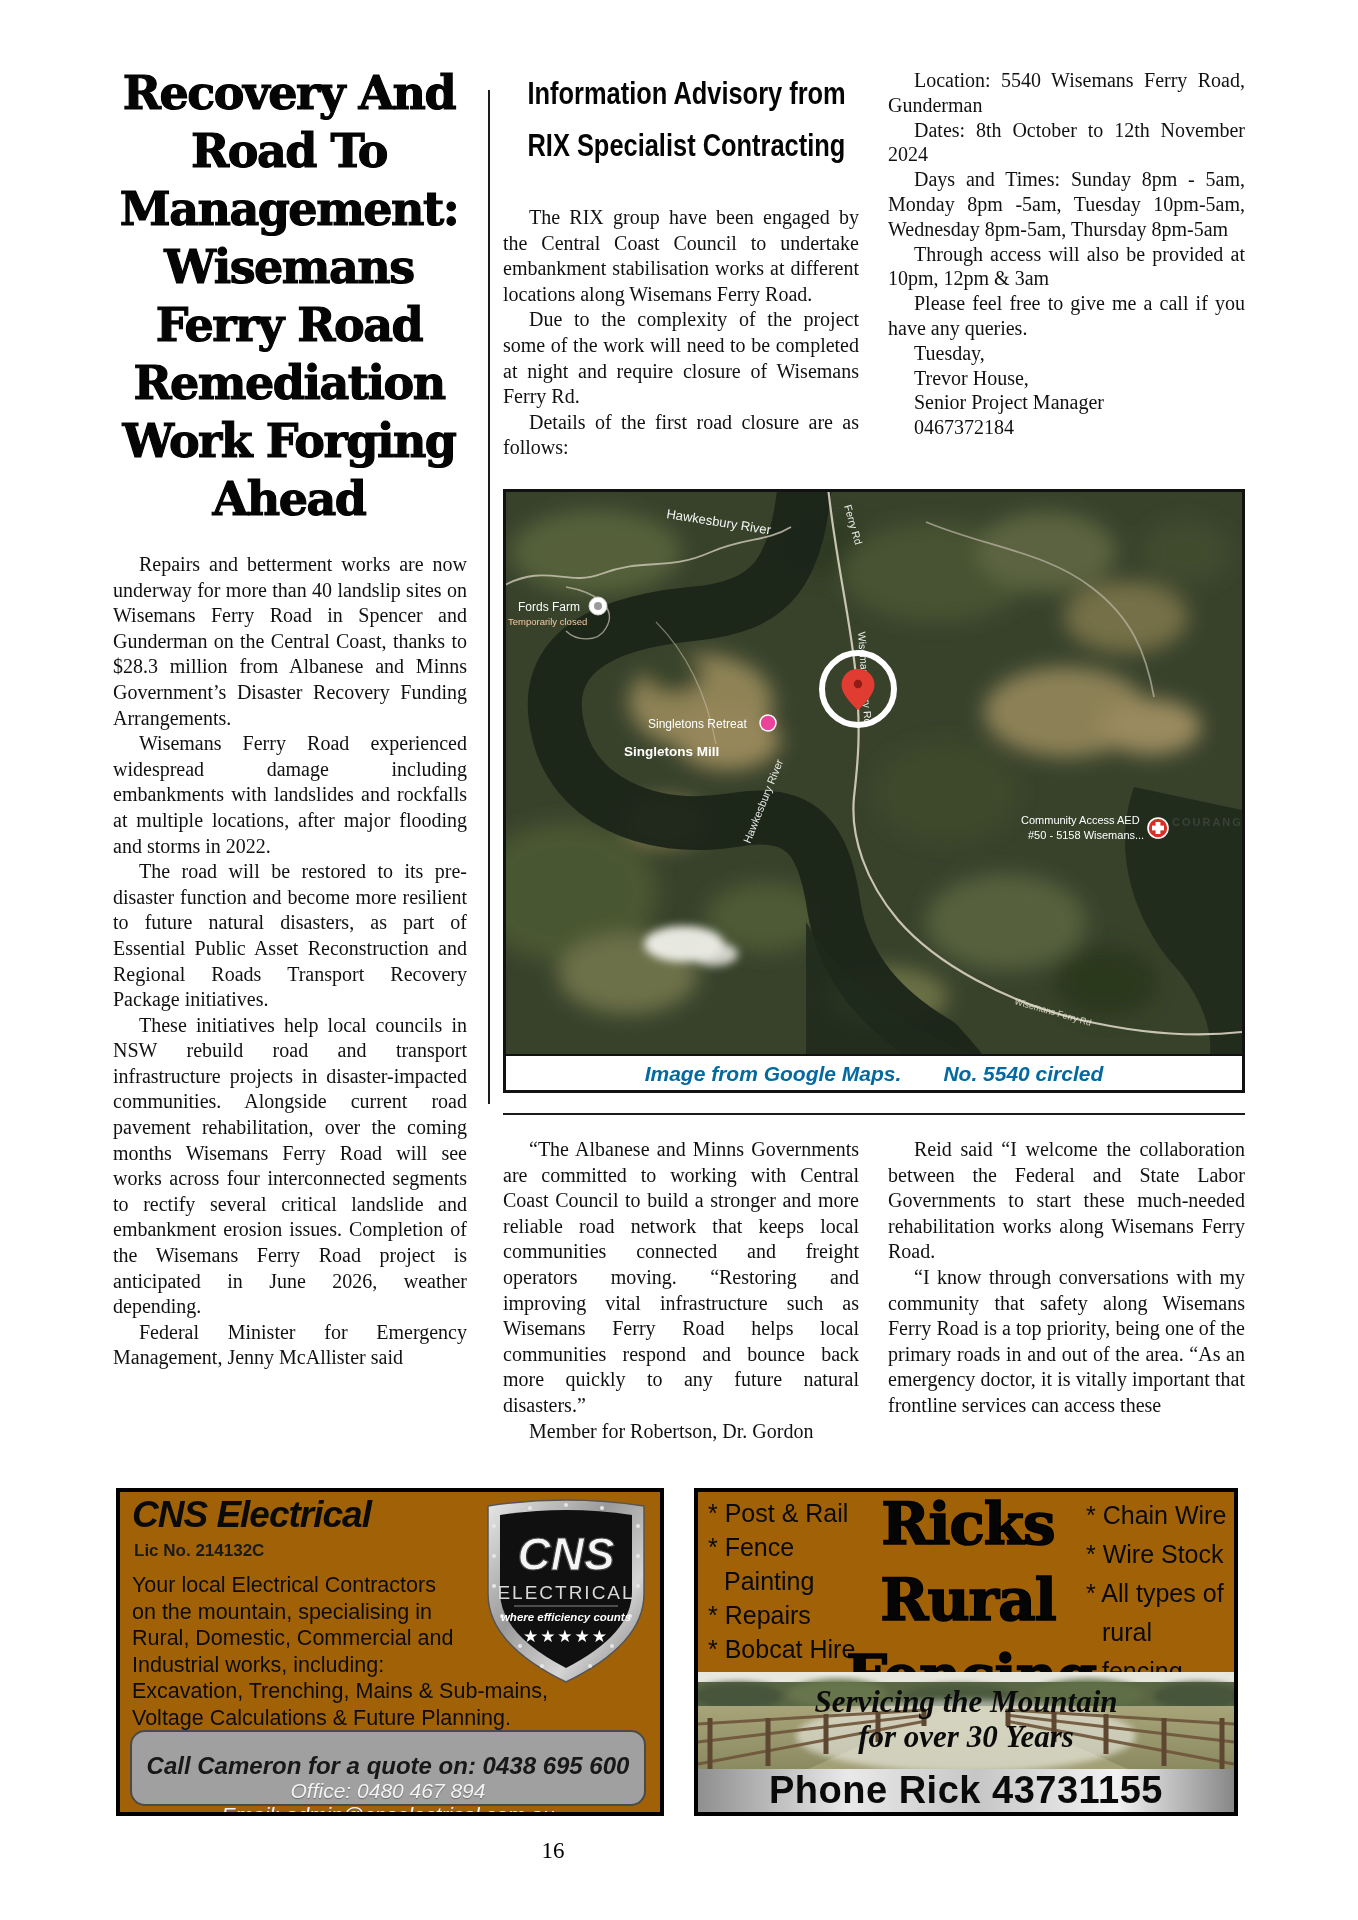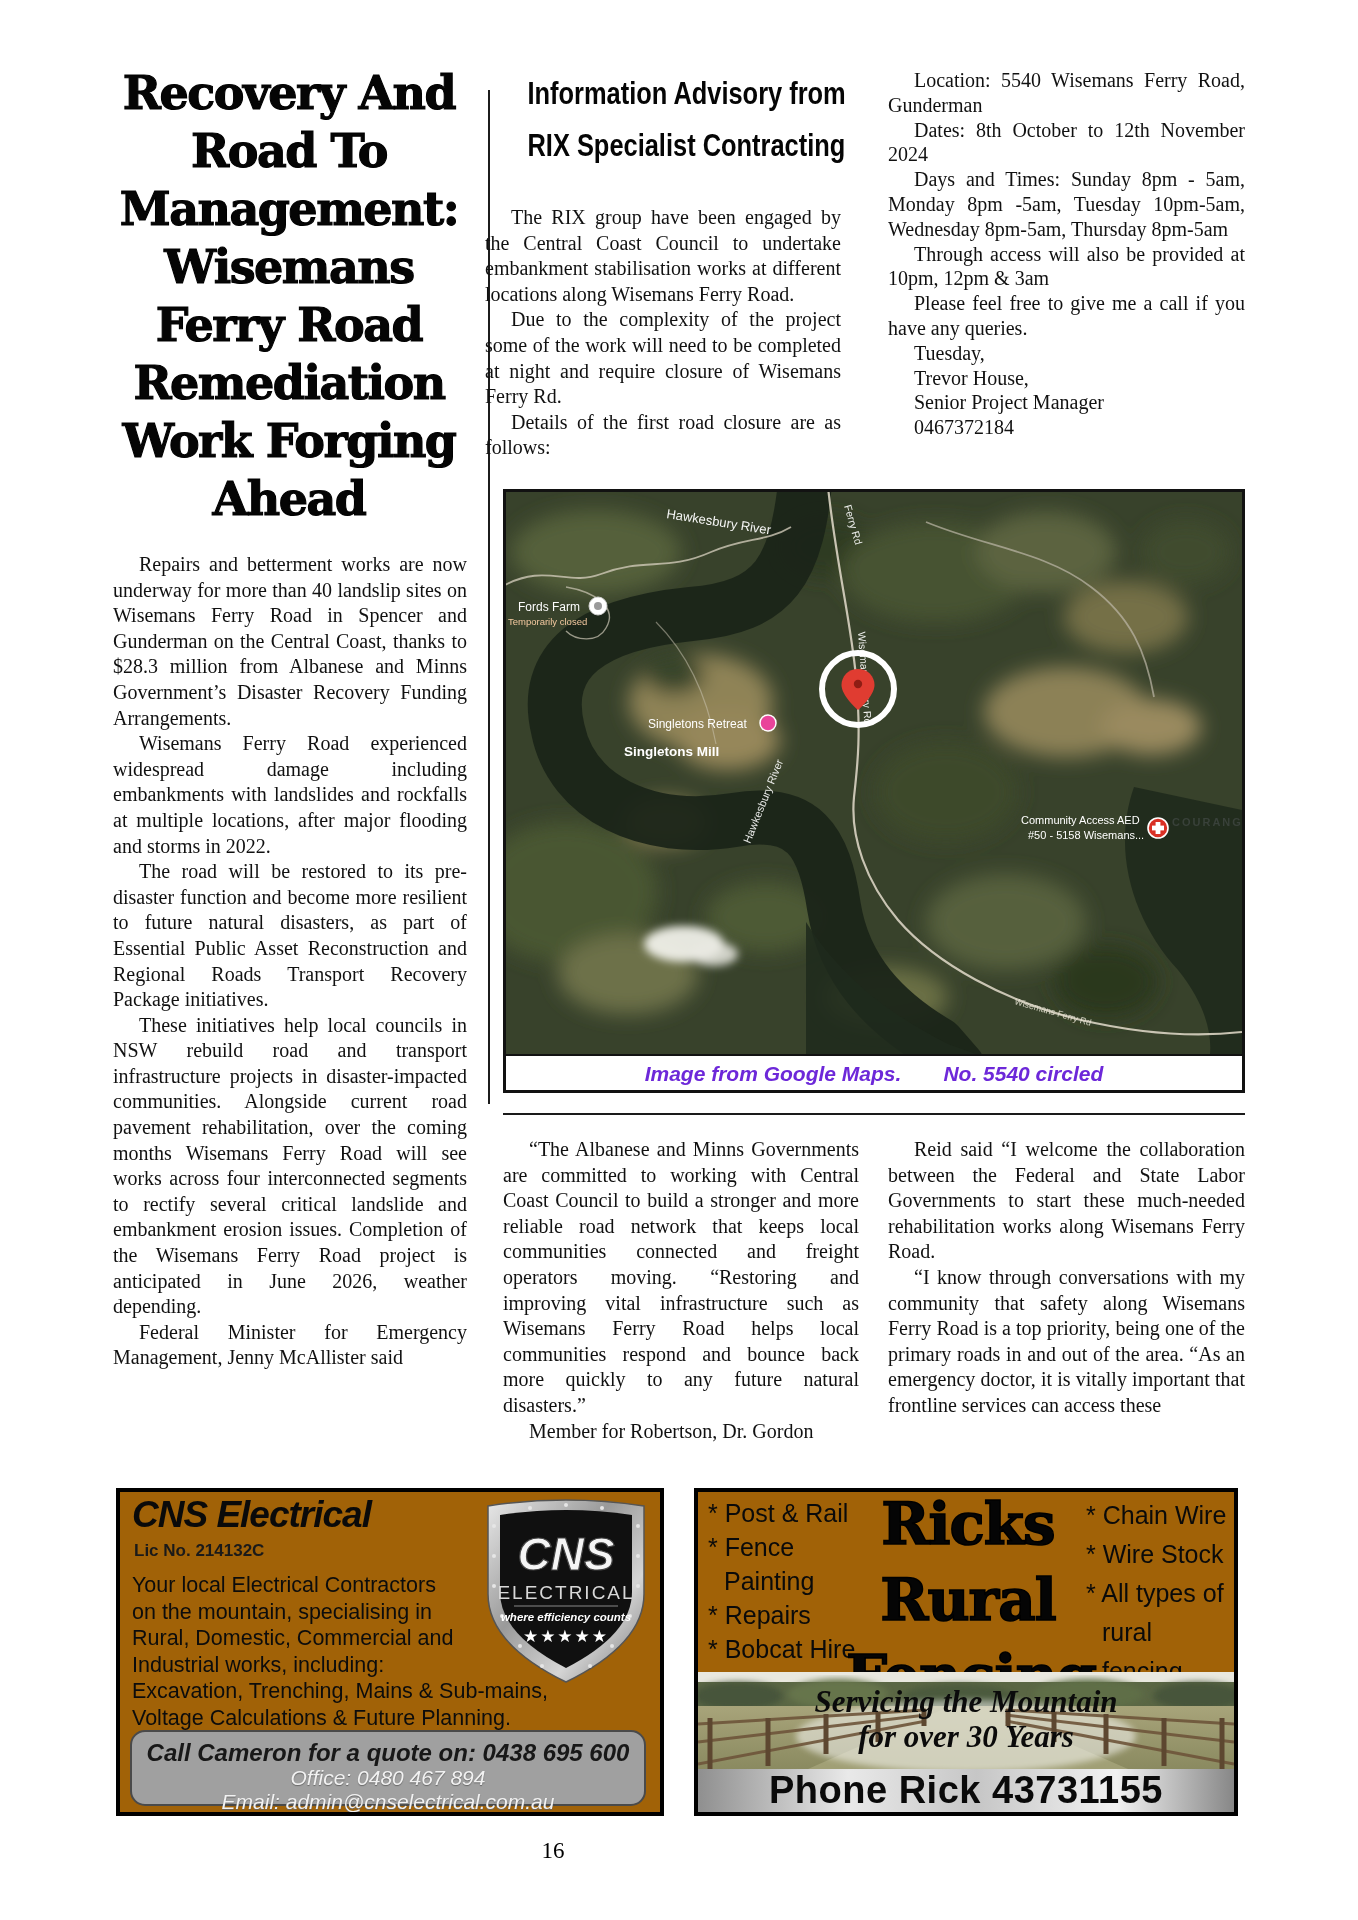--- a/index.html
+++ b/index.html
@@ -23,36 +23,36 @@
   .adv-head .l{font-family:"Liberation Sans",sans-serif;font-weight:700;font-size:31px;
     line-height:52px;display:block;transform:scaleX(.82);transform-origin:50% 50%;
     white-space:nowrap;letter-spacing:0;}
 
   
   .figure{left:503px;top:489px;width:742px;height:604px;border:3px solid #121212;
     box-sizing:border-box;background:#fff;}
   .figure svg{display:block;}
   .figcaption{height:36px;border-top:2px solid #121212;display:flex;align-items:center;
     justify-content:center;gap:42px;font-family:"Liberation Sans",sans-serif;
-    font-style:italic;font-weight:700;font-size:21px;color:#6d28d9;}
+    font-style:italic;font-weight:700;font-size:21px;color:#0369a1;}
 
   .hrule{left:503px;top:1113px;width:742px;height:2px;background:#1a1a1a;}
 
   
   .ad{box-sizing:border-box;border:4px solid #000;background:#a16207;overflow:hidden;
       font-family:"Liberation Sans",sans-serif;}
   .cns{left:116px;top:1488px;width:548px;height:328px;}
   .cns-title{position:absolute;left:12px;top:2px;font-style:italic;font-weight:700;
     font-size:37px;letter-spacing:-1px;color:#0a0a0a;}
   .cns-lic{position:absolute;left:14px;top:49px;font-weight:700;font-size:17px;color:#1a1a1a;}
   .cns-shield{position:absolute;right:8px;top:4px;}
   .cns-body{position:absolute;left:12px;top:80px;font-size:21.5px;line-height:26.5px;color:#0c0c0c;}
   .cns-contact{position:absolute;left:10px;top:238px;width:516px;height:76px;
     background:#a0a0a0;border:2px solid #4a4a4a;border-radius:15px;text-align:center;
-    padding-top:7px;box-sizing:border-box;}
+    padding-top:20px;box-sizing:border-box;}
   .cns-quote{font-style:italic;font-weight:700;font-size:24px;color:#181818;line-height:27px;}
   .cns-sub{font-style:italic;font-size:21px;color:#f2f2f2;line-height:24px;
     text-shadow:0 1px 1px #666;}
 
   .ricks{left:694px;top:1488px;width:544px;height:328px;}
   .ricks-left{position:absolute;left:10px;top:4px;width:165px;font-size:25px;line-height:34px;color:#0a0a0a;}
   .ricks-right{position:absolute;right:2px;top:4px;width:146px;font-size:25px;line-height:39px;color:#0a0a0a;}
   .cont{padding-left:16px;}
   .ricks-title{position:absolute;left:148px;top:-6px;width:244px;text-align:center;
     font-family:"DejaVu Serif",serif;font-weight:700;font-size:58px;line-height:76px;
@@ -94,21 +94,21 @@
     <p>Federal Minister for Emergency Management, Jenny McAllister said</p>
   </div>
 
   <div class="abs vdivider"></div>
 
   <div class="abs adv-head">
     <span class="l">Information Advisory from</span>
     <span class="l">RIX Specialist Contracting</span>
   </div>
 
-  <div class="abs bodycol" style="left:485px;top:205px;width:356px;font-family:Liberation Serif, serif;">
+  <div class="abs bodycol" style="left:503px;top:205px;width:356px;font-family:Liberation Serif, serif;">
     <p>The RIX group have been engaged by the Central Coast Council to undertake embankment stabilisation works at different locations along Wisemans Ferry Road.</p>
     <p>Due to the complexity of the project some of the work will need to be completed at night and require closure of Wisemans Ferry Rd.</p>
     <p>Details of the first road closure are as follows:</p>
   </div>
 
   <div class="abs bodycol" style="left:888px;top:68px;width:357px;line-height:24.8px;">
     <p>Location: 5540 Wisemans Ferry Road, Gunderman</p>
     <p>Dates: 8th October to 12th November 2024</p>
     <p>Days and Times: Sunday 8pm - 5am, Monday 8pm -5am, Tuesday 10pm-5am, Wednesday 8pm-5am, Thursday 8pm-5am</p>
     <p>Through access will also be provided at 10pm, 12pm &amp; 3am</p>

